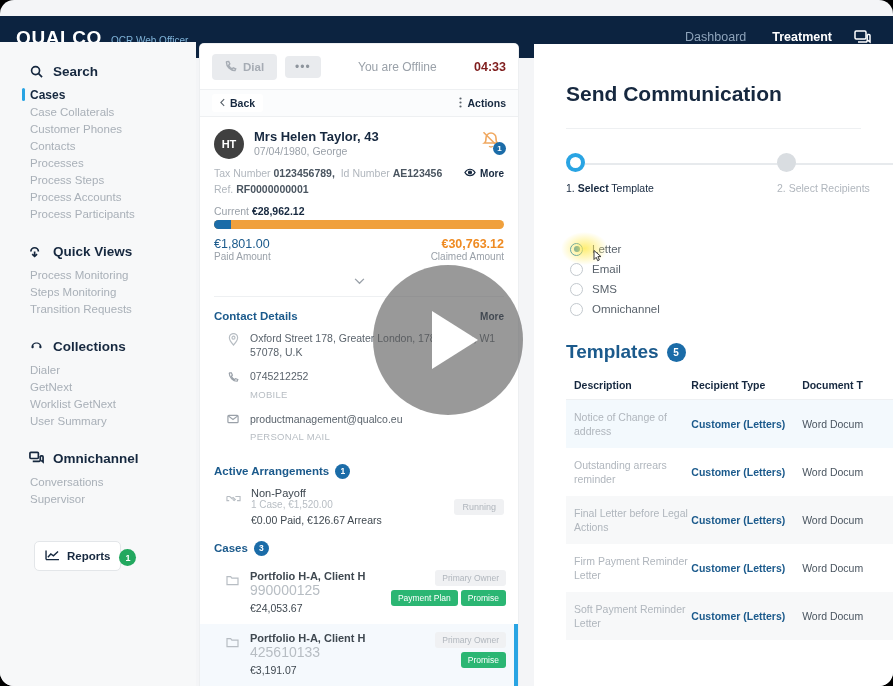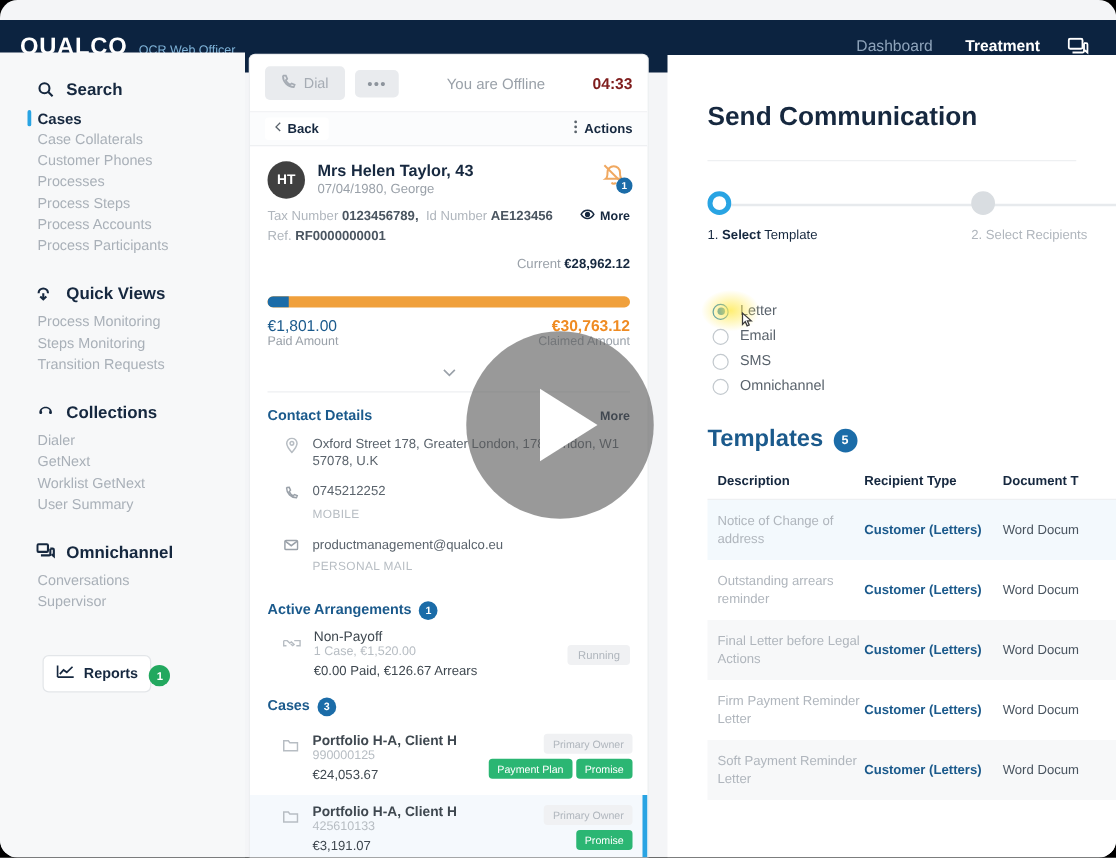--- a/index.html
+++ b/index.html
@@ -26,42 +26,42 @@
   .side-item.active{color:#16283f;font-weight:bold;font-size:12px;}
   .side-item.active:before{content:"";position:absolute;left:22px;top:2px;width:3px;height:13px;background:#29a4e3;border-radius:2px;}
   .side-sub{margin-top:4px;}
   .reports-box{margin:34px 0 0 34px;display:inline-flex;align-items:center;gap:7px;border:1px solid #e3e6e9;border-radius:5px;background:#fff;padding:5px 10px;cursor:pointer;position:relative;}
   .reports-box .lbl{font-size:11.5px;color:#16283f;font-weight:bold;}
   .badge-green{position:absolute;right:-16px;top:7px;width:17px;height:17px;border-radius:50%;background:#22a85f;color:#fff;font-size:9px;display:flex;align-items:center;justify-content:center;font-weight:bold;}
 
   
   .midpanel{position:absolute;left:200px;top:44px;width:318px;height:642px;background:#ffffff;border-radius:4px 4px 0 0;box-shadow:0 0 0 1px #edeff1;overflow:hidden;}
   .dialbar{height:45px;display:flex;align-items:center;padding:0 12px;gap:8px;background:#fff;border-bottom:1px solid #eef0f2;}
-  .dial-btn{display:flex;align-items:center;gap:6px;background:#e9ebee;border-radius:4px;padding:6px 13px;color:#a6acb4;font-size:11.5px;font-weight:normal;cursor:pointer;}
+  .dial-btn{display:flex;align-items:center;gap:6px;background:#e9ebee;border-radius:4px;padding:6px 13px;color:#a6acb4;font-size:11.5px;font-weight:bold;cursor:pointer;}
   .dots-btn{background:#e9ebee;border-radius:4px;padding:6px 10px;color:#8e959d;font-size:12px;line-height:10px;cursor:pointer;letter-spacing:1px;}
   .offline{flex:1;text-align:center;color:#9aa1a9;font-size:12px;}
   .timer{color:#7f1d1d;font-size:12.5px;font-weight:bold;}
   .backbar{height:26px;display:flex;align-items:center;padding:0 12px;background:#fbfcfd;border-bottom:1px solid #eef0f2;}
   .back-btn{display:flex;align-items:center;gap:5px;background:#fff;border-radius:3px;padding:3px 8px;font-size:10.5px;font-weight:bold;color:#16283f;cursor:pointer;}
   .actions-btn{margin-left:auto;display:flex;align-items:center;gap:5px;font-size:10.5px;font-weight:bold;color:#16283f;cursor:pointer;}
 
   .cust{padding:12px 14px 0 14px;display:flex;align-items:flex-start;gap:10px;}
   .avatar{width:30px;height:30px;border-radius:50%;background:#404040;color:#fff;font-size:11px;font-weight:bold;display:flex;align-items:center;justify-content:center;flex:0 0 auto;}
   .cust-name{font-size:13px;font-weight:bold;color:#16283f;line-height:1.25;}
   .cust-sub{font-size:10.5px;color:#9aa1a9;}
   .alarm-wrap{margin-left:auto;position:relative;width:24px;height:24px;}
   .alarm-badge{position:absolute;right:-2px;bottom:-2px;width:13px;height:13px;border-radius:50%;background:#1b6ca8;color:#fff;font-size:8px;display:flex;align-items:center;justify-content:center;font-weight:bold;}
 
   .idline{padding:8px 14px 0 14px;font-size:10.5px;color:#b0b6bd;display:flex;align-items:center;}
   .idline .v{color:#4a5560;font-weight:bold;}
   .more-link{margin-left:auto;display:flex;align-items:center;gap:4px;color:#16283f;font-size:10px;font-weight:bold;cursor:pointer;}
   .refline{padding:4px 14px 0 14px;font-size:10.5px;color:#b0b6bd;}
   .refline .v{color:#4a5560;font-weight:bold;}
 
-  .cur-line{padding:10px 14px 20px 14px;text-align:right;font-size:10.5px;color:#9aa1a9;}
+  .cur-line{padding:10px 14px 3px 14px;font-size:10.5px;color:#9aa1a9;}
   .cur-line b{color:#16283f;}
   .bar-wrap{margin:0 14px;height:9px;border-radius:5px;background:#f0a03c;overflow:hidden;display:flex;}
   .bar-blue{width:7%;background:#1b6ca8;}
   .amt-row{display:flex;padding:8px 14px 0 14px;}
   .amt-l .v{font-size:12.5px;font-weight:normal;color:#1b5a8c;}
   .amt-l .l{font-size:10px;color:#9aa1a9;}
   .amt-r{margin-left:auto;text-align:right;}
   .amt-r .v{font-size:12.5px;font-weight:bold;color:#ef8b22;}
   .amt-r .l{font-size:10px;color:#9aa1a9;}
   .chev-row{display:flex;justify-content:center;padding:10px 0 6px;}
@@ -82,21 +82,21 @@
   .arr-t{font-size:11px;color:#3f4850;}
   .arr-s{font-size:10px;color:#b7bdc3;}
   .arr-b{font-size:10.5px;color:#3f4850;}
   .pill-gray{margin-left:auto;background:#f0f1f3;color:#b0b6bd;font-size:9px;border-radius:3px;padding:3px 8px;align-self:center;}
 
   .case-row{display:flex;align-items:flex-start;gap:9px;padding:8px 12px 8px 26px;position:relative;}
   .case-row.sel{background:#f5f9fd;}
   .case-row.sel:after{content:"";position:absolute;right:0;top:0;bottom:0;width:4px;background:#29a4e3;}
   .case-ic{width:15px;flex:0 0 15px;color:#b7bdc3;padding-top:2px;}
   .case-t{font-size:11px;font-weight:bold;color:#3f4850;}
-  .case-n{font-size:10px;color:#b7bdc3;}
+  .case-n{font-size:14px;color:#b7bdc3;}
   .case-a{font-size:10.5px;color:#3f4850;}
   .case-right{margin-left:auto;display:flex;flex-direction:column;align-items:flex-end;gap:4px;}
   .pill-owner{background:#f0f1f3;color:#b0b6bd;font-size:8.5px;border-radius:3px;padding:3px 7px;}
   .pill-green{background:#2bb673;color:#fff;font-size:8.5px;border-radius:3px;padding:3px 7px;}
   .pill-row{display:flex;gap:3px;}
 
   
   .rightpanel{position:absolute;left:534px;top:44px;width:359px;height:642px;background:#ffffff;overflow:hidden;}
   .sc-title{padding:38px 0 0 32px;font-size:21px;font-weight:bold;color:#16283f;}
   .sc-rule{margin:22px 32px 0 32px;height:1px;background:#eef0f2;}
@@ -173,20 +173,21 @@
             <circle cx="6" cy="6" r="4.3"></circle>
               <path d="M9.3 9.3L13 13"></path>
           </svg>
         </span>
         <span>Search</span>
       </div>
       <div class="side-sub">
         <div class="side-item active">Cases</div>
         <div class="side-item">Case Collaterals</div>
         <div class="side-item">Customer Phones</div>
+        <div class="side-item">Contacts</div>
         <div class="side-item">Processes</div>
         <div class="side-item">Process Steps</div>
         <div class="side-item">Process Accounts</div>
         <div class="side-item">Process Participants</div>
       </div>
     </div>
 
     <div class="side-group">
       <div class="side-head">
         <span class="ic">

